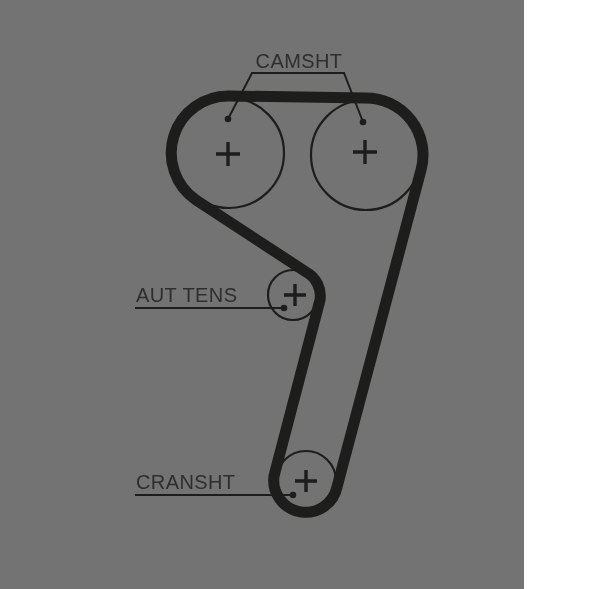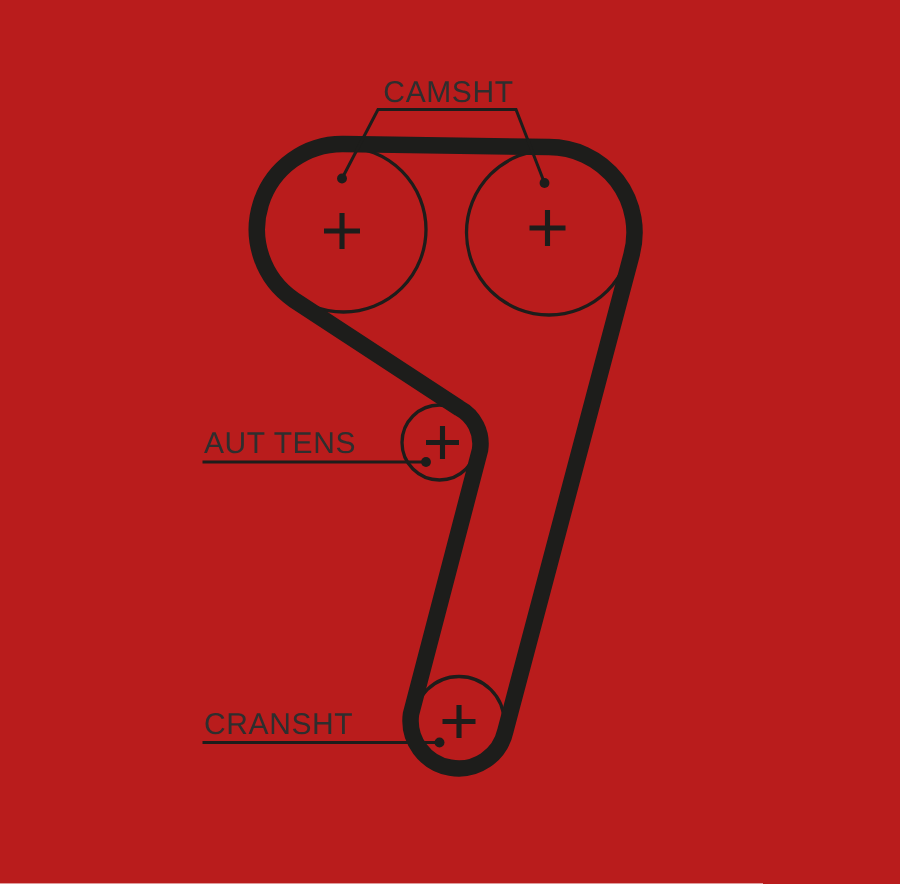--- a/index.html
+++ b/index.html
@@ -2,23 +2,23 @@
 <html><head>
 <meta charset="utf-8">
 <style>
   html, body {
     margin: 0;
     padding: 0;
     background: #ffffff;
   }
   .stage {
     position: relative;
-    width: 600px;
+    width: 524px;
     height: 589px;
-    background: #b91c1c;
+    background: #737373;
     overflow: hidden;
   }
   svg { display: block; }
   .label {
     font-family: "Liberation Sans", sans-serif;
     font-size: 20px;
     letter-spacing: 0.4px;
   }
   .outline { fill: none; stroke-width: 2.2; }
   .belt { fill: none; stroke-width: 11; stroke-linejoin: round; stroke-linecap: round; }

